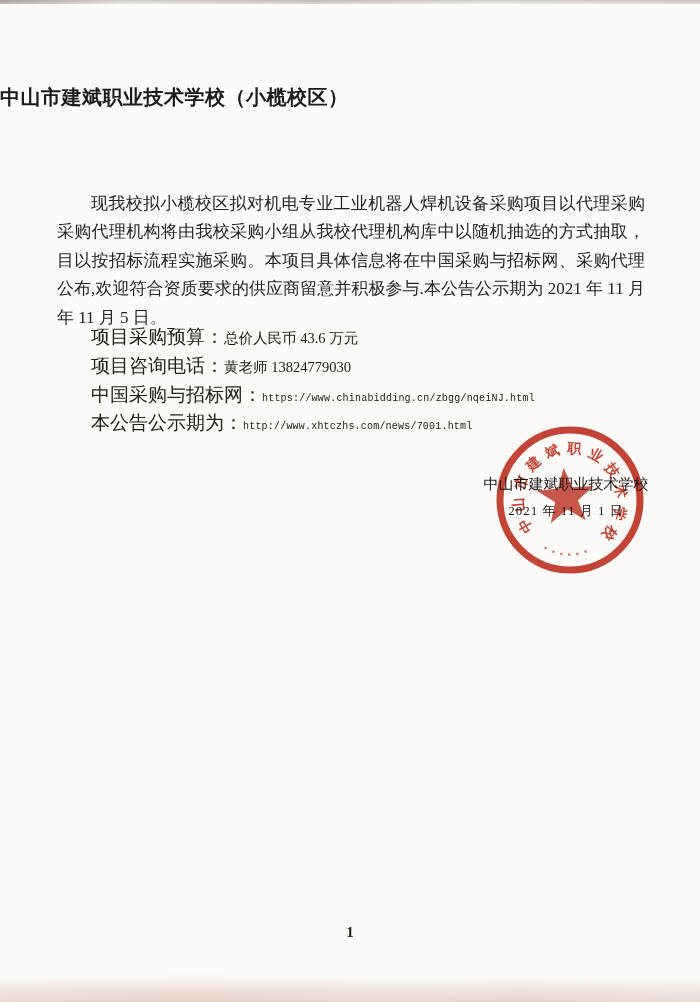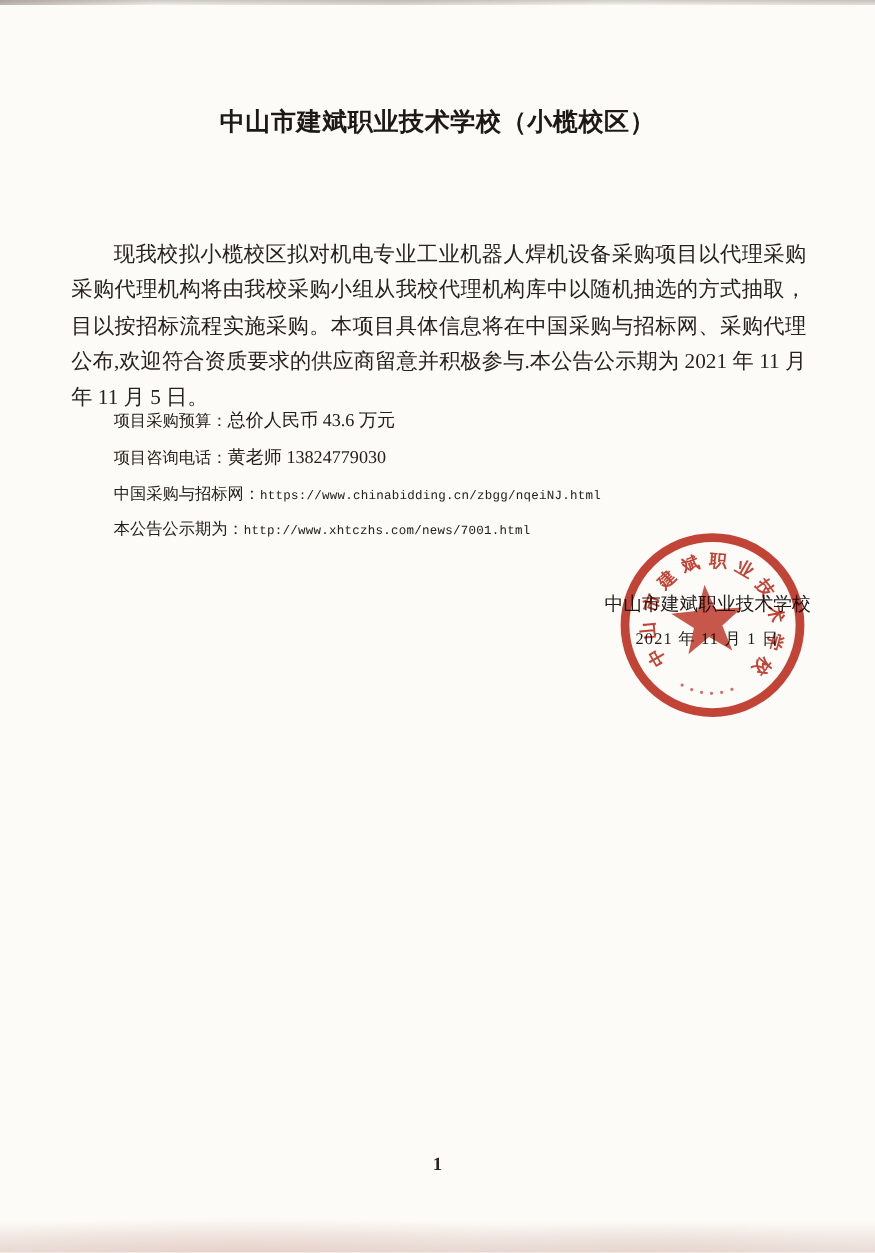--- a/index.html
+++ b/index.html
@@ -19,36 +19,36 @@
       rgba(160,148,140,.35) 45%, rgba(200,192,185,.15) 70%, rgba(170,158,150,.3) 100%);
   }
   .scan-edge-bottom{
     position:absolute;bottom:0;left:0;width:100%;height:46px;pointer-events:none;
     background:
       radial-gradient(55% 90% at 28% 100%, rgba(226,194,184,.38), rgba(226,194,184,0) 70%),
       radial-gradient(35% 75% at 74% 100%, rgba(226,198,188,.32), rgba(226,198,188,0) 70%),
       linear-gradient(0deg, rgba(206,176,166,.28), rgba(206,176,166,0) 55%);
   }
   .title{
-    position:absolute;left:0;width:700px;margin:0;text-align:center;
+    position:absolute;left:0;width:700px;margin:0;
     font-family:"Liberation Sans","DejaVu Sans",sans-serif;
     font-size:20px;font-weight:bold;letter-spacing:.5px;color:#1c1917;
   }
   .title-1{top:84px;}
   .title-2{top:127px;}
   .body-text{position:absolute;left:57px;top:190px;width:588px;}
   .bline{
     height:28.4px;line-height:28.4px;font-size:17px;color:#262220;
     text-align:justify;text-align-last:justify;white-space:normal;overflow:hidden;
   }
   .bline.indent{text-indent:2em;}
   .bline.last{text-align:right;text-align-last:left;}
   .info-block{position:absolute;left:57px;top:323px;width:600px;}
   .info-row{height:28.8px;line-height:28.8px;padding-left:34px;white-space:nowrap;}
-  .ilabel{font-size:13px;color:#242019;}
+  .ilabel{font-size:19px;color:#242019;}
   .ivalue{font-size:14.5px;color:#242019;}
   .ivalue.mono{font-family:"Liberation Mono","DejaVu Sans Mono",monospace;font-size:10px;letter-spacing:.2px;}
   .signature{position:absolute;left:468px;top:474px;width:196px;text-align:center;z-index:1;}
   .sig-org{font-size:15px;line-height:20px;color:#1f1b18;white-space:nowrap;}
   .sig-date{font-size:13px;line-height:20px;margin-top:7px;letter-spacing:1px;color:#1f1b18;white-space:nowrap;}
   .seal{
     position:absolute;left:485px;top:415px;width:170px;height:170px;z-index:2;
     mix-blend-mode:multiply;opacity:.92;pointer-events:none;
   }
   .seal-ring{fill:none;stroke:var(--seal-color,#bf3527);stroke-width:7px;}

